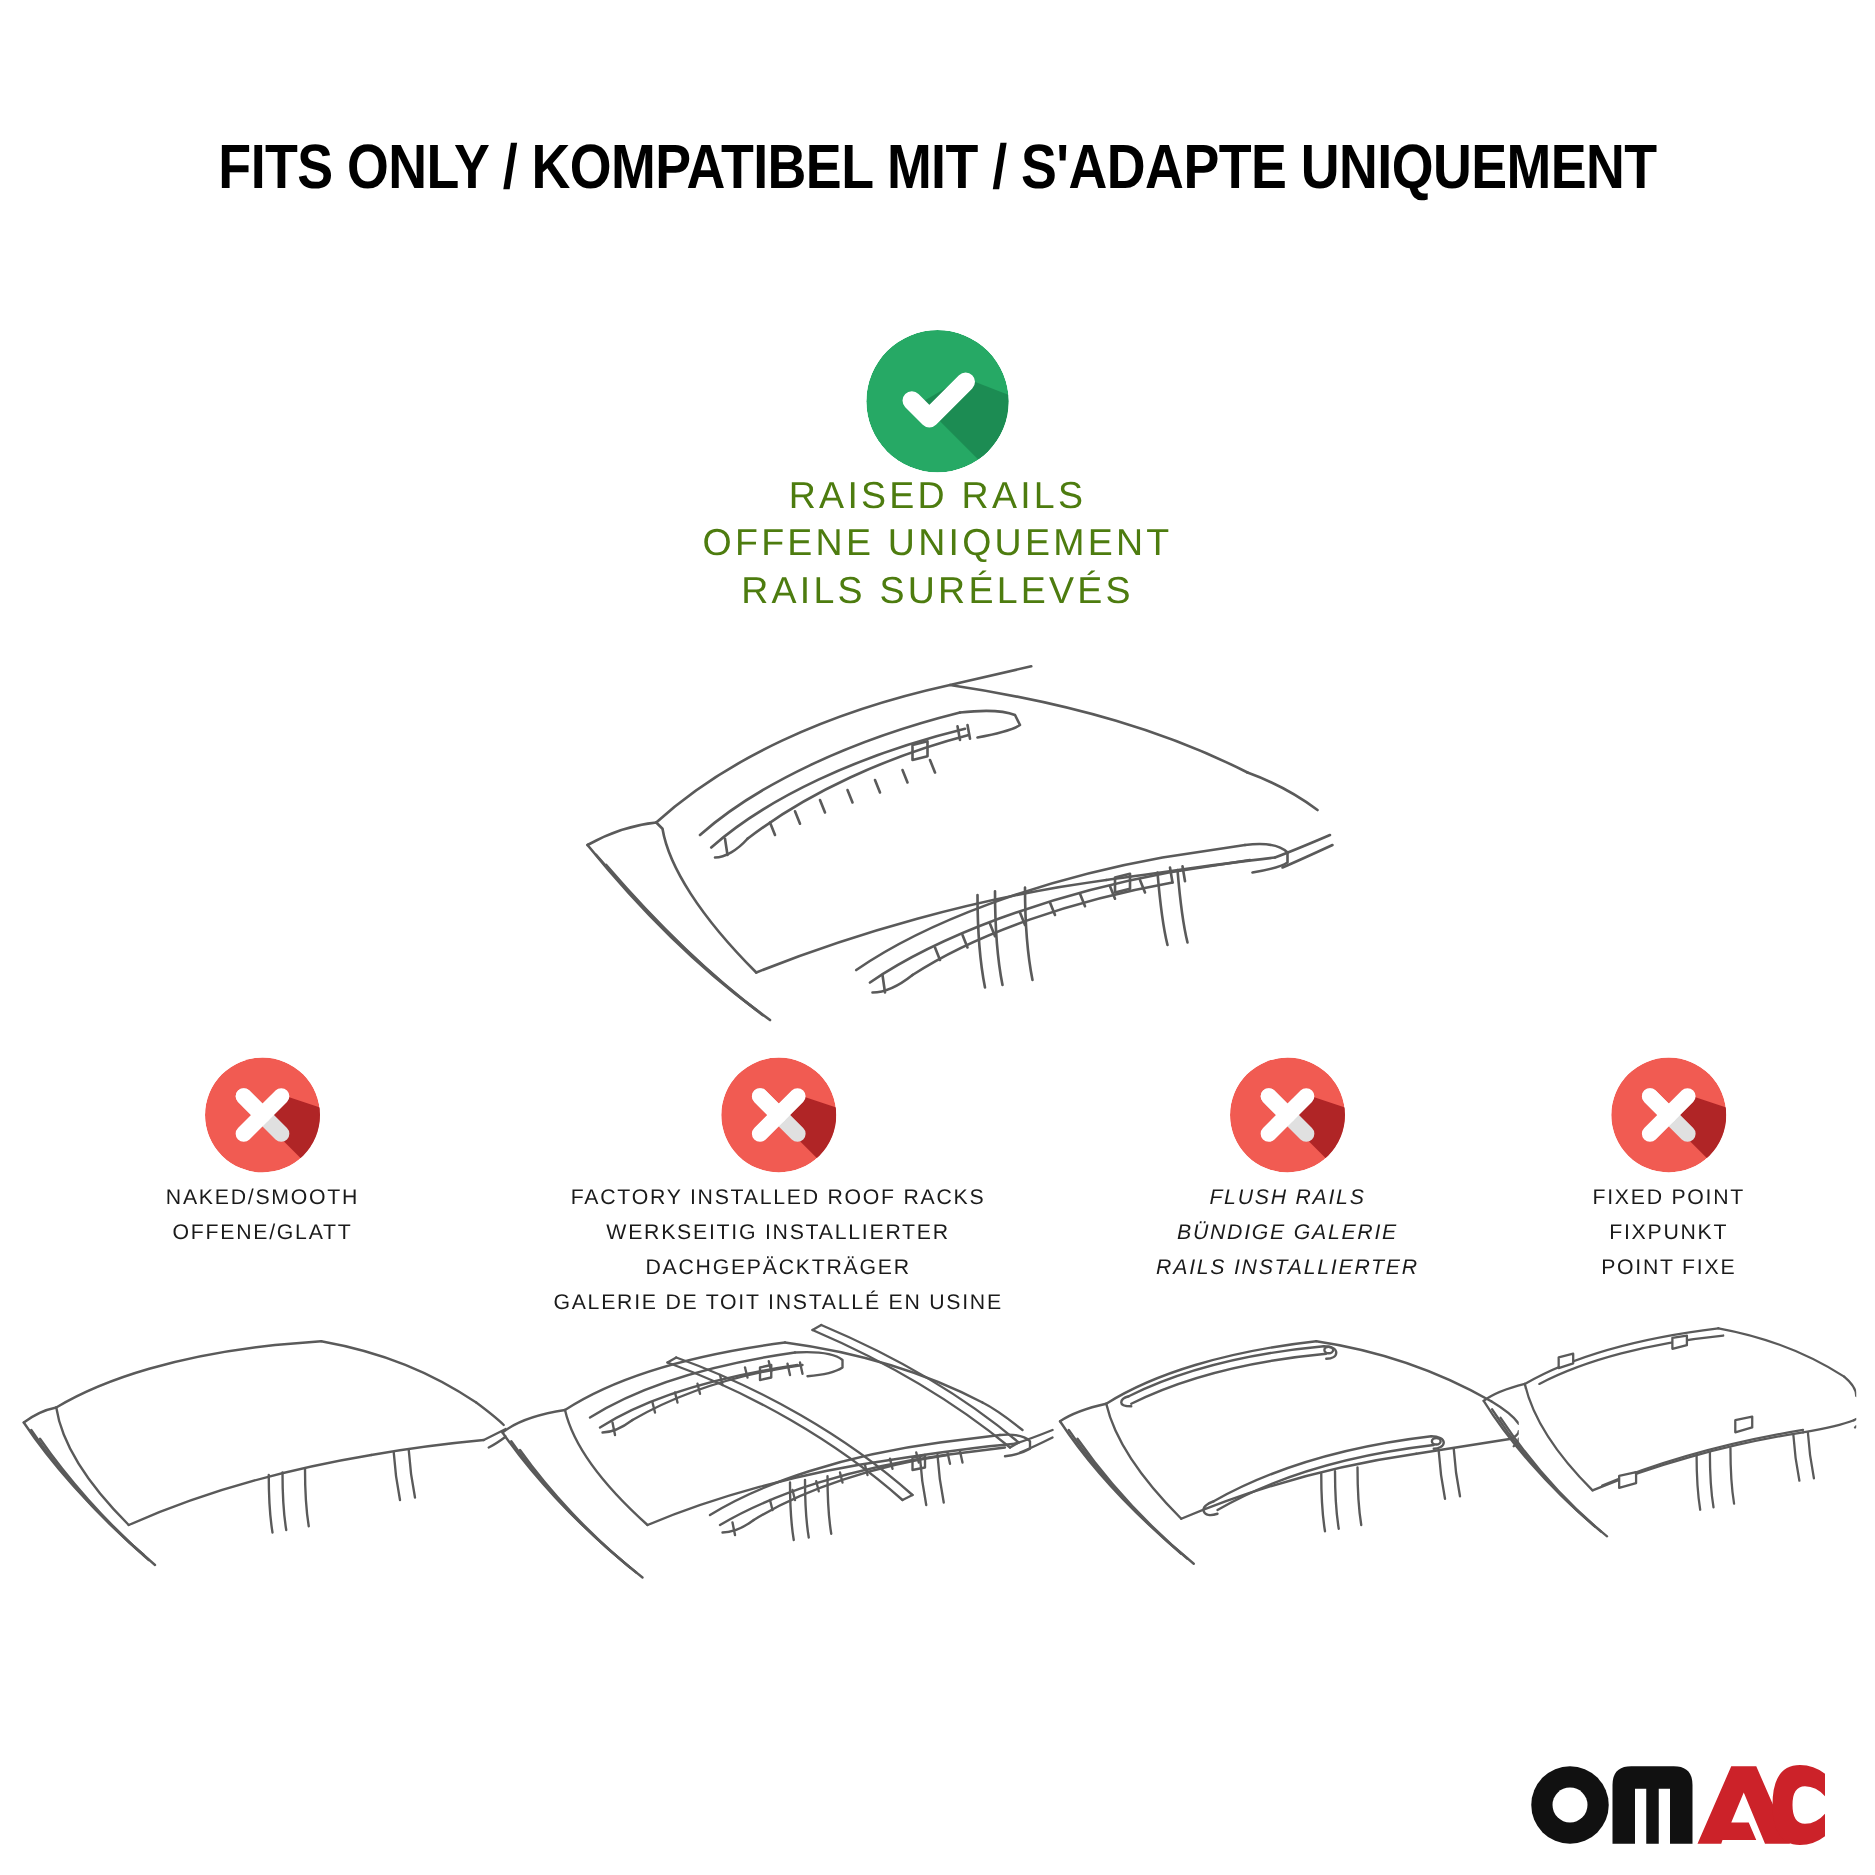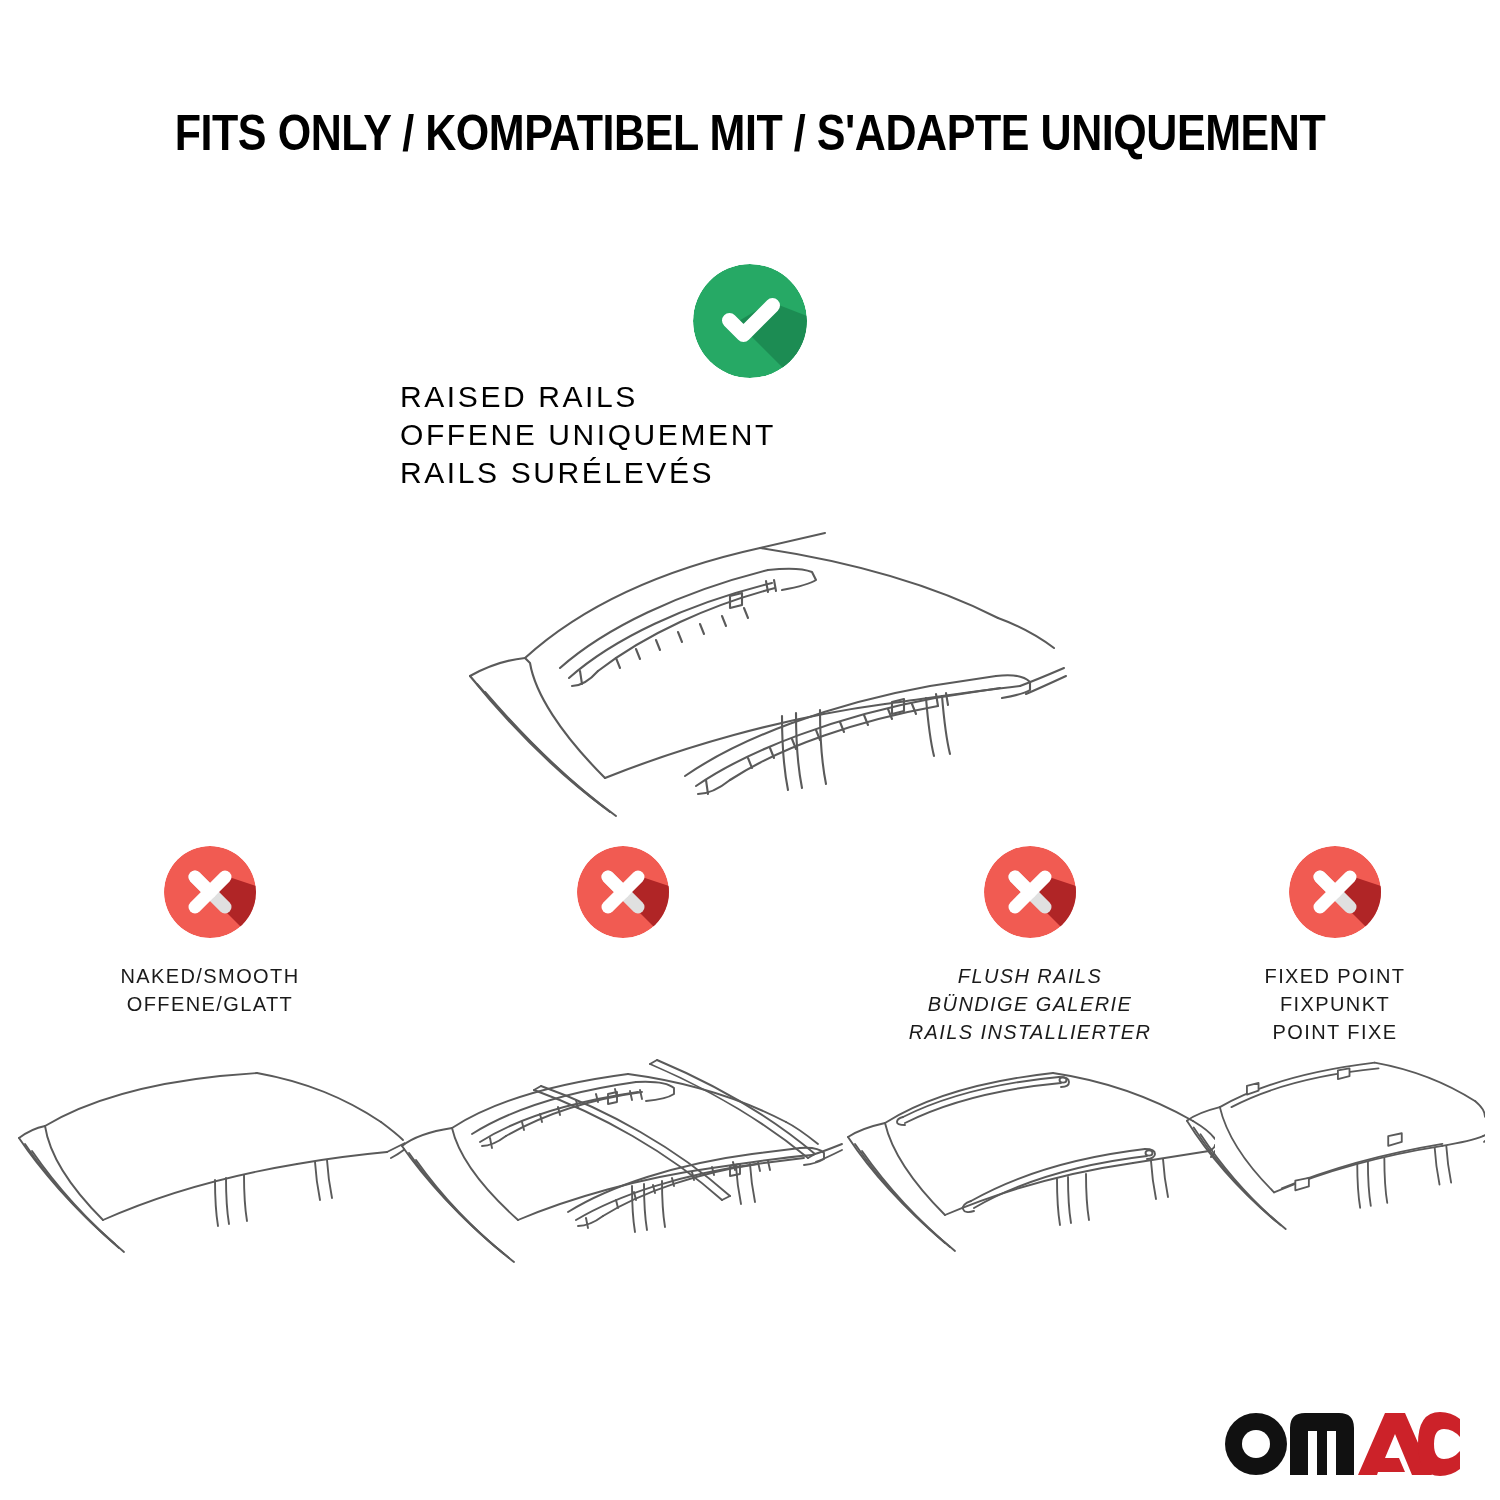--- a/index.html
+++ b/index.html
@@ -46,24 +46,25 @@
     left: 693px;
     top: 264px;
     width: 114px;
     height: 114px;
   }
   #pass-label {
     position: absolute;
     top: 378px;
     left: 400px;
     width: 700px;
+    text-align: center;
     font-size: 30px;
     line-height: 38px;
     letter-spacing: 2.6px;
-    color: #000000;
+    color: #4d7c0f;
     font-weight: 400;
   }
   #pass-illustration {
     position: absolute;
     left: 430px;
     top: 508px;
     width: 640px;
     height: 320px;
   }
 
@@ -87,25 +88,25 @@
   .fail-icon {
     position: absolute;
     width: 92px;
     height: 92px;
     top: 0;
     left: 50%;
     margin-left: -46px;
   }
   .fail-label {
     position: absolute;
-    top: 116px;
+    top: 98px;
     left: 0;
     width: 100%;
     text-align: center;
-    font-size: 20px;
+    font-size: 17px;
     line-height: 28px;
     letter-spacing: 1.4px;
     color: #1a1a1a;
     font-weight: 400;
   }
   .fail-illustration {
     position: absolute;
     left: 0;
     width: 100%;
   }
@@ -290,20 +291,26 @@
           <g clip-path="url(#clipX1)">
             <circle cx="46" cy="46" r="46" fill="#F15B52"></circle>
             <path d="M40 44 L92 96 L92 40 L62 30 Z" fill="#A81F21" opacity="0.9"></path>
             <path d="M31 31 L61 61" stroke="#E0E0E0" stroke-width="13" stroke-linecap="round"></path>
             <path d="M61 31 L31 61" stroke="#FFFFFF" stroke-width="13" stroke-linecap="round"></path>
             <path d="M31 31 L46 46" stroke="#FFFFFF" stroke-width="13" stroke-linecap="round"></path>
           </g>
         </svg>
       </div>
     </div>
+    <div class="fail-label">
+      <div>FACTORY INSTALLED ROOF RACKS</div>
+      <div>WERKSEITIG INSTALLIERTER</div>
+      <div>DACHGEPÄCKTRÄGER</div>
+      <div>GALERIE DE TOIT INSTALLÉ EN USINE</div>
+    </div>
     <div class="fail-illustration" id="fail-illus-1">
       <svg viewBox="0 0 445 215" width="100%" height="100%" preserveAspectRatio="xMidYMin meet" aria-hidden="true">
         <g fill="none" stroke="#5A5A5A" stroke-width="1.9" stroke-linecap="round" stroke-linejoin="round">
 
           <path d="M52 70 C92 44 152 26 228 16"></path>
           <path d="M228 16 C288 24 340 40 386 64"></path>
           <path d="M52 70 C26 74 12 80 2 88"></path>
           <path d="M2 88 C24 120 60 160 104 196"></path>
           <path d="M9 95 C31 127 66 166 109 200"></path>
           <path d="M16 102 C38 133 72 171 114 204"></path>

